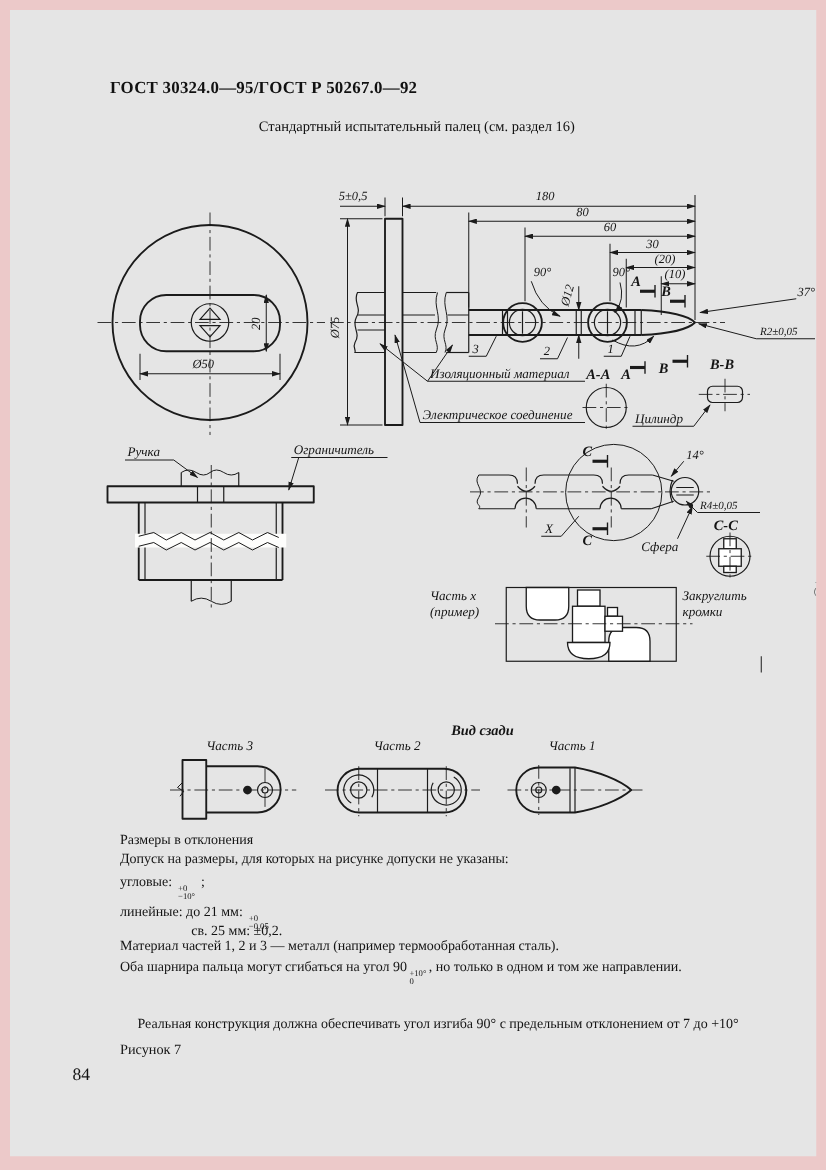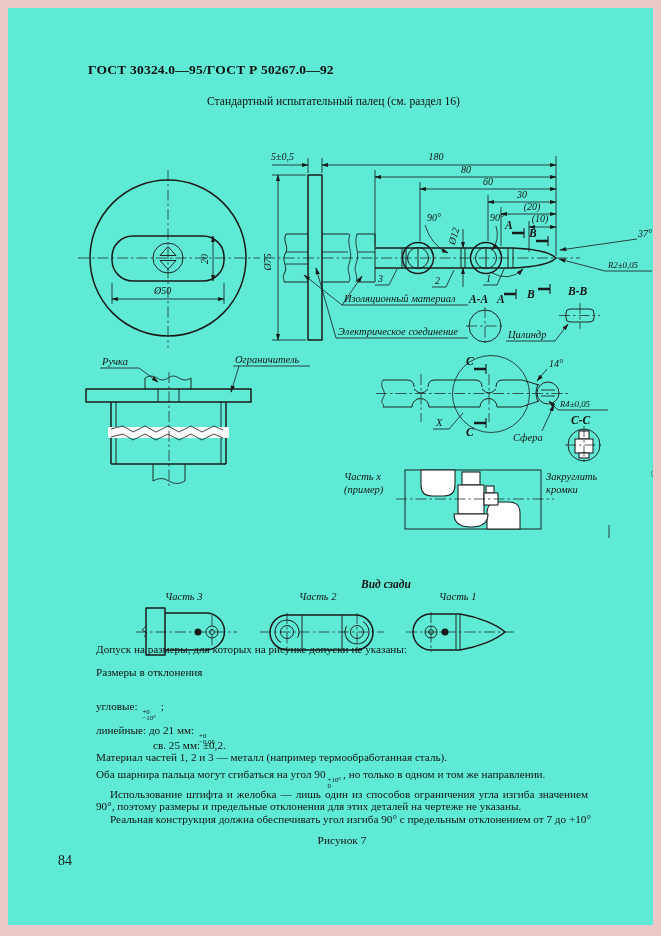--- a/index.html
+++ b/index.html
@@ -1,18 +1,18 @@
 <!DOCTYPE html>
 <html><head>
 <meta charset="utf-8">
 <style>
   html,body{margin:0;padding:0}
   body{width:661px;height:936px;background:#ecc9c9;position:relative;
        font-family:"Liberation Serif",serif;-webkit-font-smoothing:antialiased}
-  .page{position:absolute;left:8px;top:8px;right:8px;bottom:11px;background:#5eead4;overflow:hidden}
+  .page{position:absolute;left:8px;top:8px;right:8px;bottom:11px;background:#e5e5e5;overflow:hidden}
   .abs{position:absolute}
   .std{left:80px;top:54px;font-weight:bold;font-size:13.5px;letter-spacing:.2px;color:#111}
   .title{left:199px;top:87px;font-weight:normal;font-size:11.6px;color:#111}
   .nl{font-size:11.2px;color:#141414;white-space:nowrap}
   .wrap{white-space:normal}
   .frac{display:inline-flex;flex-direction:column;vertical-align:-4px;line-height:6.4px;
         font-size:6.9px;margin:0 2px;text-align:left}
   .caption{font-size:11.4px;color:#141414}
   .pageno{font-size:14px;color:#141414}
   svg{position:absolute;left:0;top:0;pointer-events:none}
@@ -320,21 +320,21 @@
     </g>
 
     <g>
       <text class="tiny" x="644" y="460">+3</text>
       <text class="tiny" x="643" y="467">(1</text>
       <line class="sd" x1="601" y1="517" x2="601" y2="530" stroke-width="0.7"></line>
     </g>
   </svg>
 
   <div class="abs nl" style="left:88px;top:658px">Размеры в отклонения</div>
-  <div class="abs nl" style="left:88px;top:635px">Допуск на размеры, для которых на рисунке допуски не указаны:</div>
+  <div class="abs nl" style="left:88px;top:673px">Допуск на размеры, для которых на рисунке допуски не указаны:</div>
 
   <div class="abs nl" style="left:88px;top:692px">
     <span>угловые:</span>
     <span class="frac">
       <span>+0</span>
       <span>−10°</span>
     </span>
     <span>;</span>
   </div>
 
@@ -349,20 +349,19 @@
   <div class="abs nl" style="left:145px;top:731px">св. 25 мм: ±0,2.</div>
   <div class="abs nl" style="left:88px;top:743px">Материал частей 1, 2 и 3 — металл (например термообработанная сталь).</div>
 
   <div class="abs nl" style="left:88px;top:760px">
     <span>Оба шарнира пальца могут сгибаться на угол 90</span><span class="frac">
         <span>+10°</span>
         <span>0</span>
       </span><span>, но только в одном и том же направлении.</span>
   </div>
 
-  <div class="abs nl wrap" style="left:88px;top:780px;width:492px;text-align:justify;text-indent:14px;line-height:12.4px">Использование штифта и желобка — лишь один из способов ограничения угла изгиба значением 90°, поэтому размеры и предельные отклонения для этих деталей на чертеже не указаны.</div>
 
   <div class="abs nl" style="left:88px;top:805px;text-indent:14px">Реальная конструкция должна обеспечивать угол изгиба 90° с предельным отклонением от 7 до +10°</div>
 
-  <div class="abs caption" style="left:88px;top:826px;width:492px;text-align:center">Рисунок 7</div>
+  <div class="abs caption" style="left:88px;top:826px;width:492px;">Рисунок 7</div>
 
   <div class="abs pageno" style="left:50px;top:845px">84</div>
 </div>
 
 </body></html>

